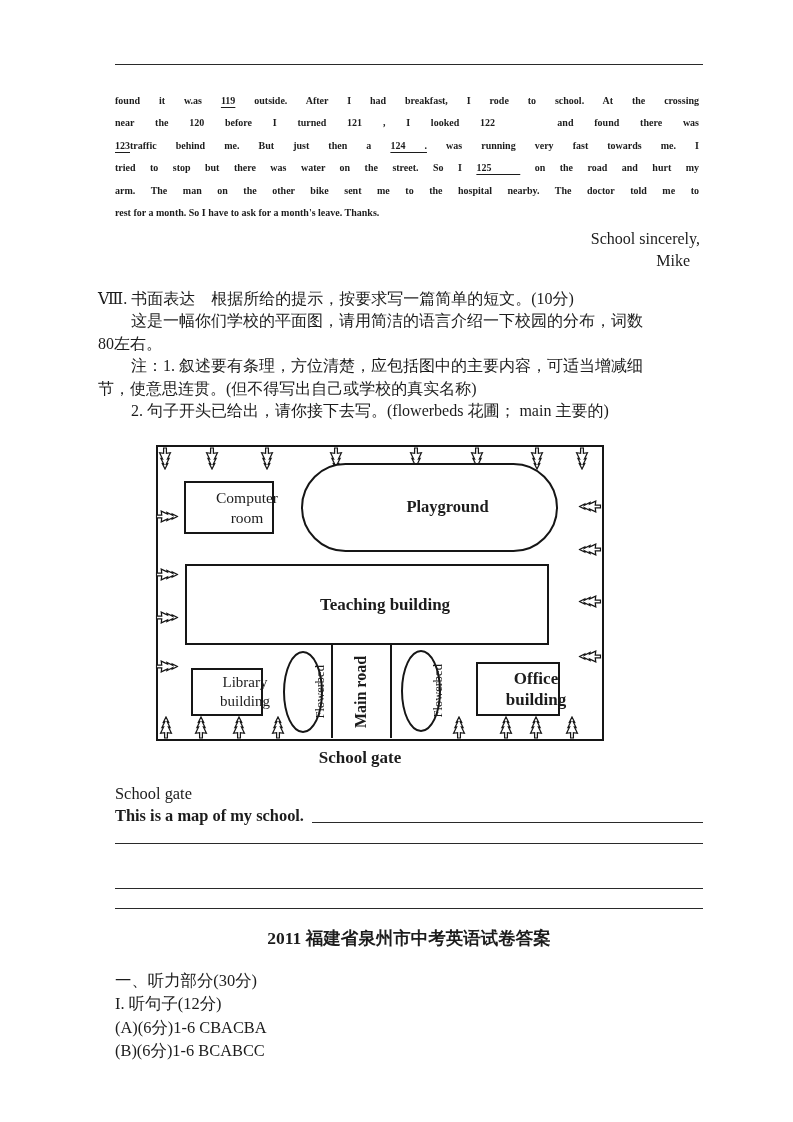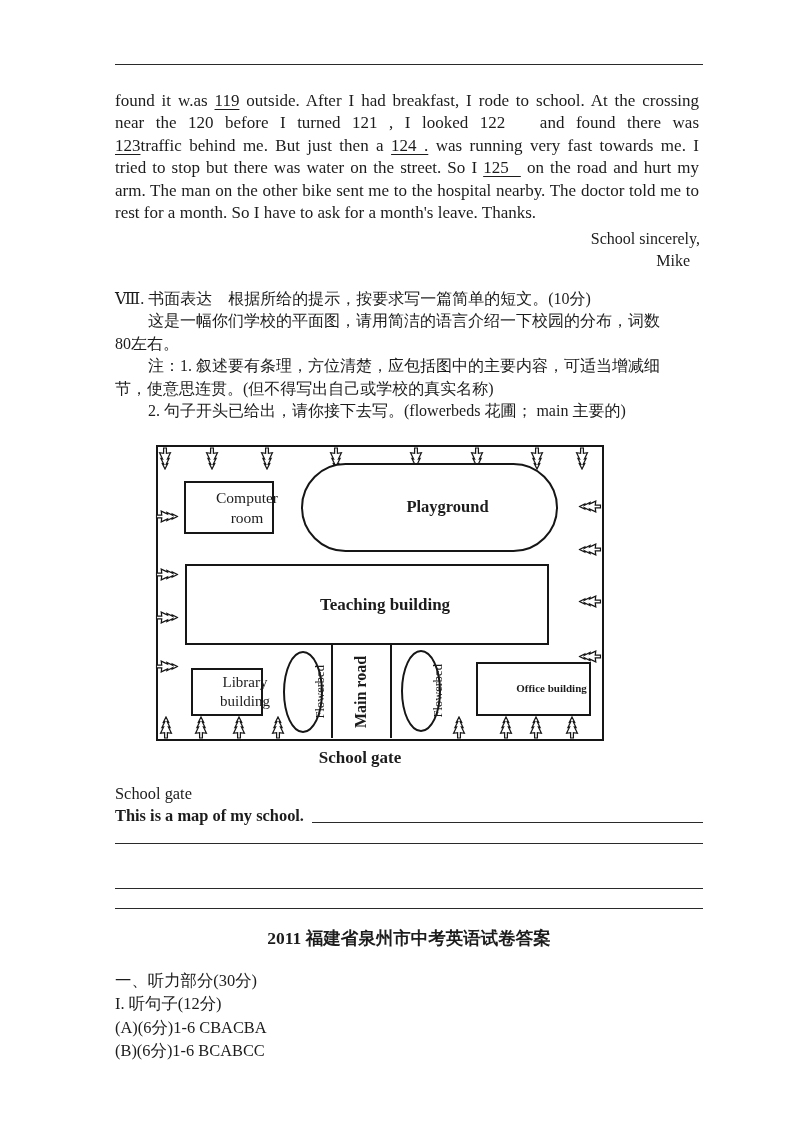--- a/index.html
+++ b/index.html
@@ -1,27 +1,27 @@
 <!DOCTYPE html>
 <html><head>
 <meta charset="utf-8">
 <style>
   html,body{margin:0;padding:0;background:#e8e8e8;}
   .page{position:relative;width:793px;height:1122px;background:#ffffff;margin:0 auto;
         font-family:"Liberation Serif","DejaVu Serif",serif;color:#1c1c1c;overflow:hidden;}
   .hr{position:absolute;left:115px;width:588px;border-top:1.6px solid #2a2a2a;height:0;}
   
-  .letter{position:absolute;left:115px;top:90px;width:584px;font-size:17px;line-height:22.4px;}
+  .letter{position:absolute;left:115px;top:90px;width:584px;font-size:10px;line-height:22.4px;font-weight:bold;}
   .lline{white-space:pre-wrap;}
   .lline.just{text-align:justify;text-align-last:justify;}
   .u{text-decoration:underline;text-underline-offset:2.5px;}
   .sig{position:absolute;left:115px;top:228px;width:585px;text-align:right;font-size:16px;line-height:22.4px;}
   .sig .mike{padding-right:10px;}
   
-  .cn{position:absolute;left:115px;top:288px;width:592px;font-size:16px;line-height:22.4px;white-space:nowrap;}
+  .cn{position:absolute;left:98px;top:288px;width:592px;font-size:16px;line-height:22.4px;white-space:nowrap;}
   .cn .ind{padding-left:33px;}
   
   .map{position:absolute;left:156px;top:445px;width:448px;height:296px;border:2.5px solid #161616;box-sizing:border-box;background:#fff;}
   .mbox{position:absolute;background:#fff;border:2px solid #161616;box-sizing:border-box;
         display:flex;align-items:center;justify-content:center;text-align:center;z-index:2;
         font-weight:bold;line-height:1.25;padding-left:36px;}
   .oval{border-radius:50%;z-index:3;}
   .vtext{transform:rotate(-90deg);white-space:nowrap;display:block;}
   .road{position:absolute;left:173px;top:198px;width:61px;height:93px;border-left:2px solid #161616;
         border-right:2px solid #161616;background:#fff;display:flex;align-items:center;justify-content:center;
@@ -167,21 +167,21 @@
     </div>
 
     <div class="road">
       <span class="vtext">Main road</span>
     </div>
 
     <div class="mbox oval" style="left:243px;top:203px;width:40px;height:82px;font-weight:normal;">
       <span class="vtext" style="font-size:12.5px;">Flowerbed</span>
     </div>
 
-    <div class="mbox" style="left:318px;top:215px;width:115px;height:54px;font-size:11px;">
+    <div class="mbox" style="left:318px;top:215px;width:84px;height:54px;font-size:17px;">
       <span>Office building</span>
     </div>
 
     <div class="gate-caption">School gate</div>
   </div>
 
   <div class="gate-line">School gate</div>
 
   <div class="opening">
     <span>This is a map of my school.</span>

